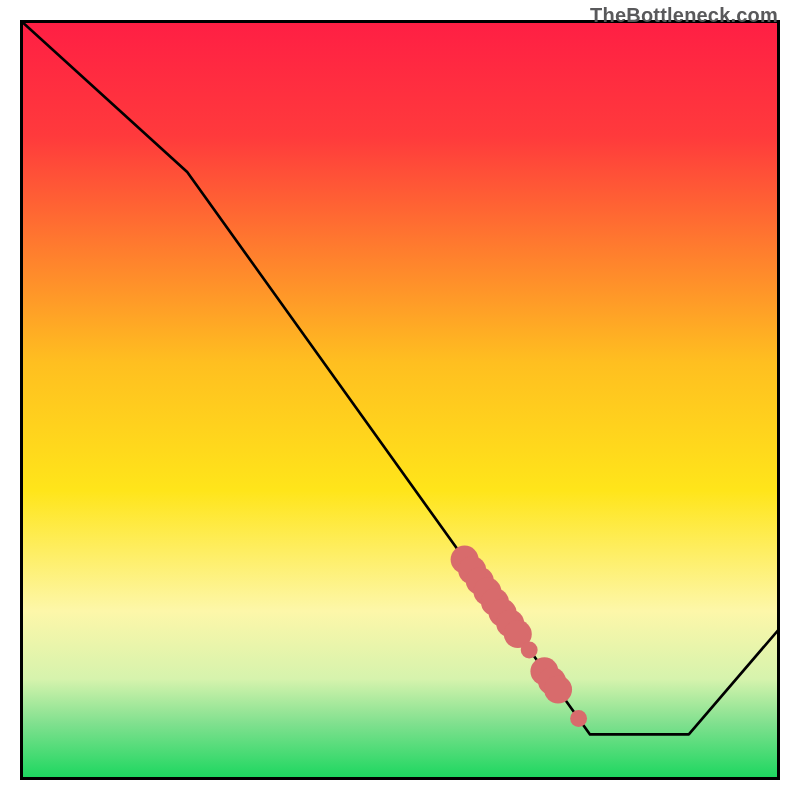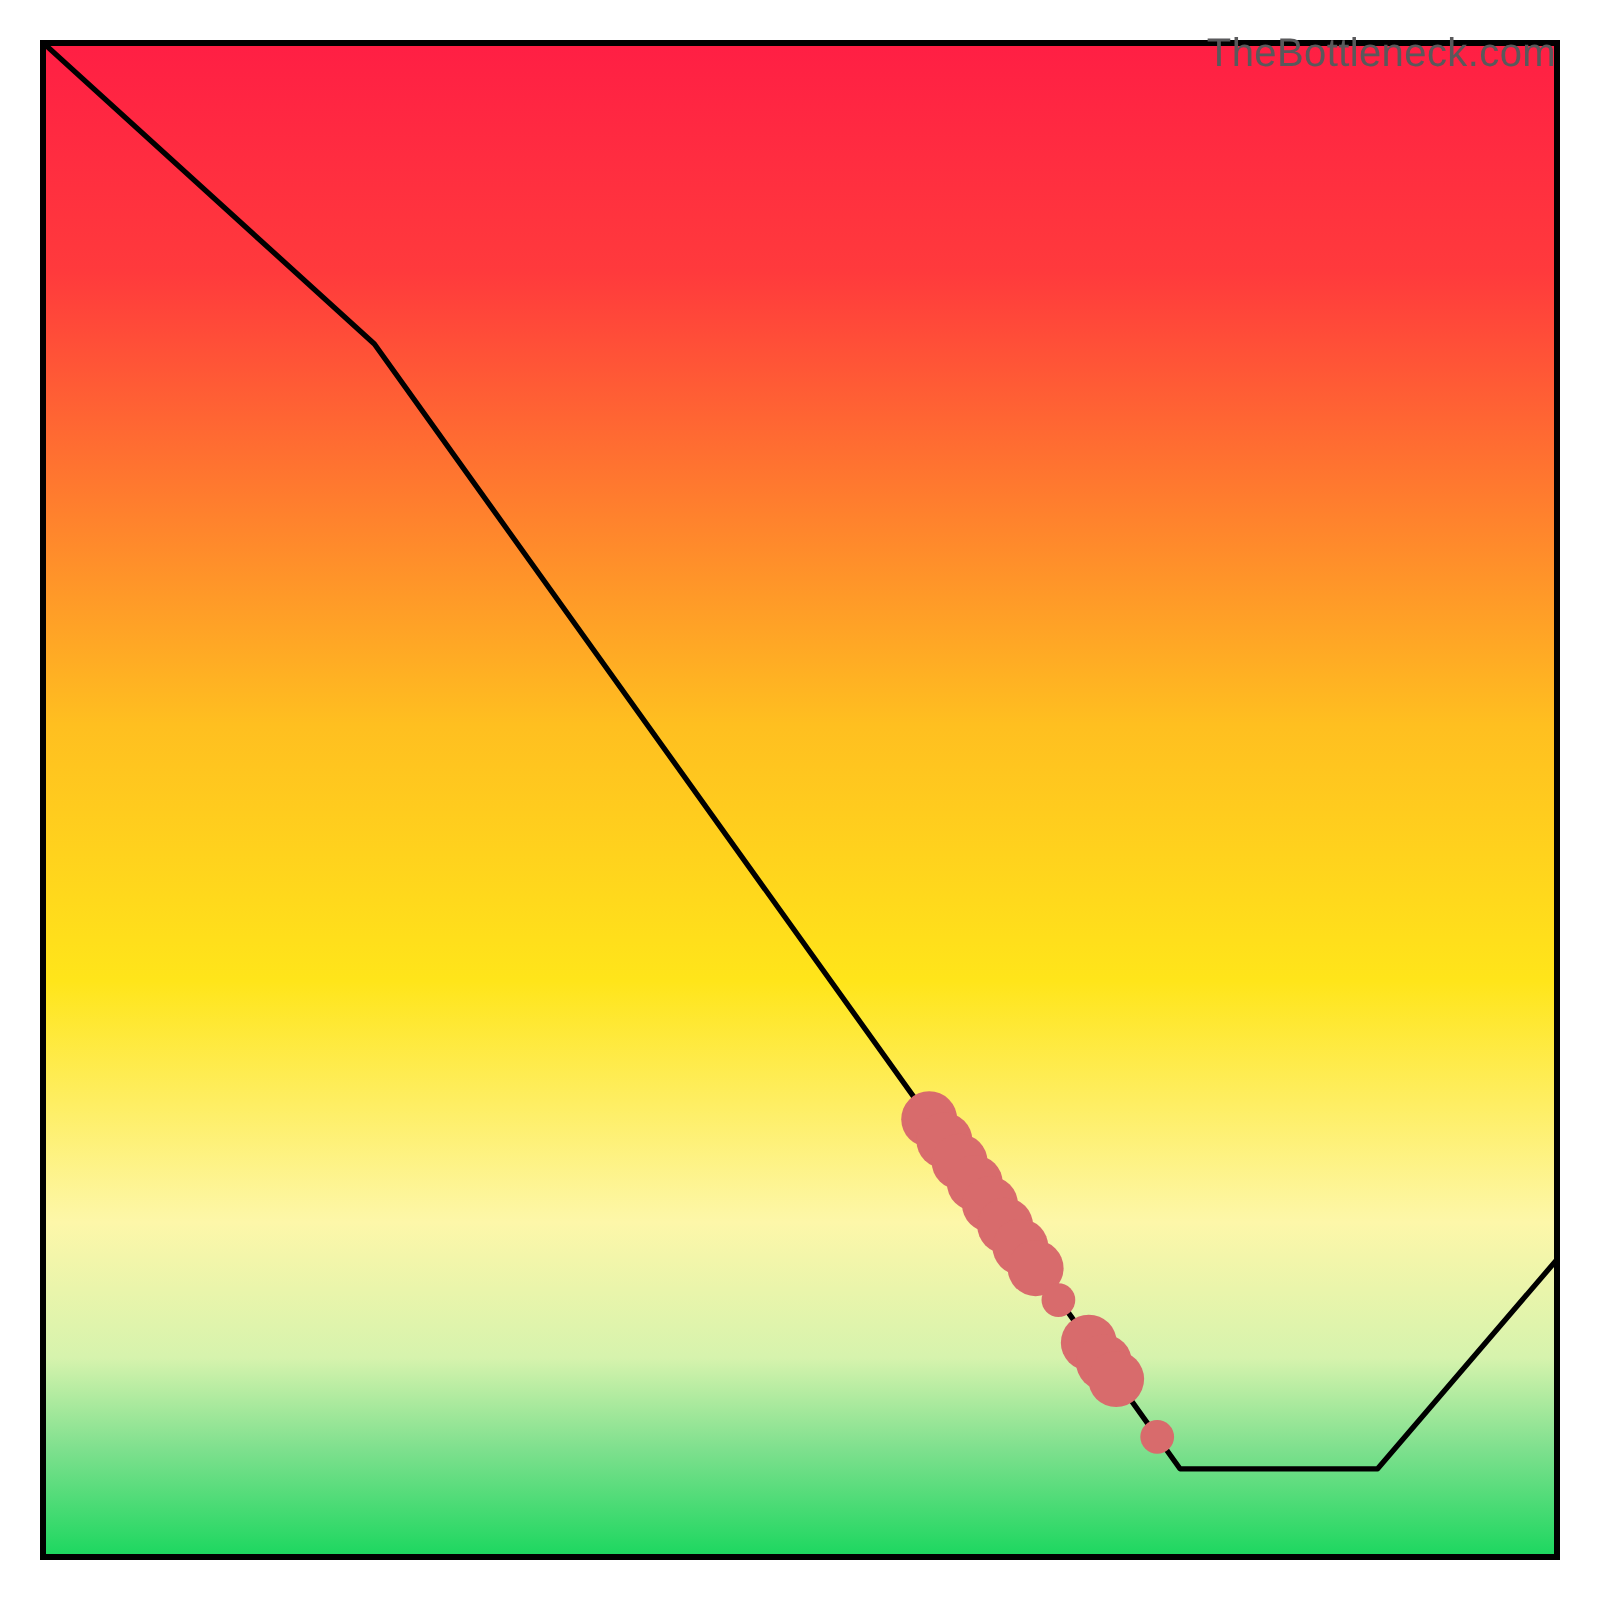--- a/index.html
+++ b/index.html
@@ -34,24 +34,24 @@
     position: absolute;
     left: 20px;
     top: 20px;
     width: 760px;
     height: 760px;
     z-index: 2;
     pointer-events: none;
   }
   .watermark {
     position: absolute;
-    top: 16px;
+    top: 4px;
     right: 22px;
     font-size: 20px;
-    font-weight: 400;
+    font-weight: 700;
     color: #59595b;
     z-index: 3;
     letter-spacing: 0.2px;
   }
 </style>
 </head>
 <body>
 
 <div class="stage">
 

